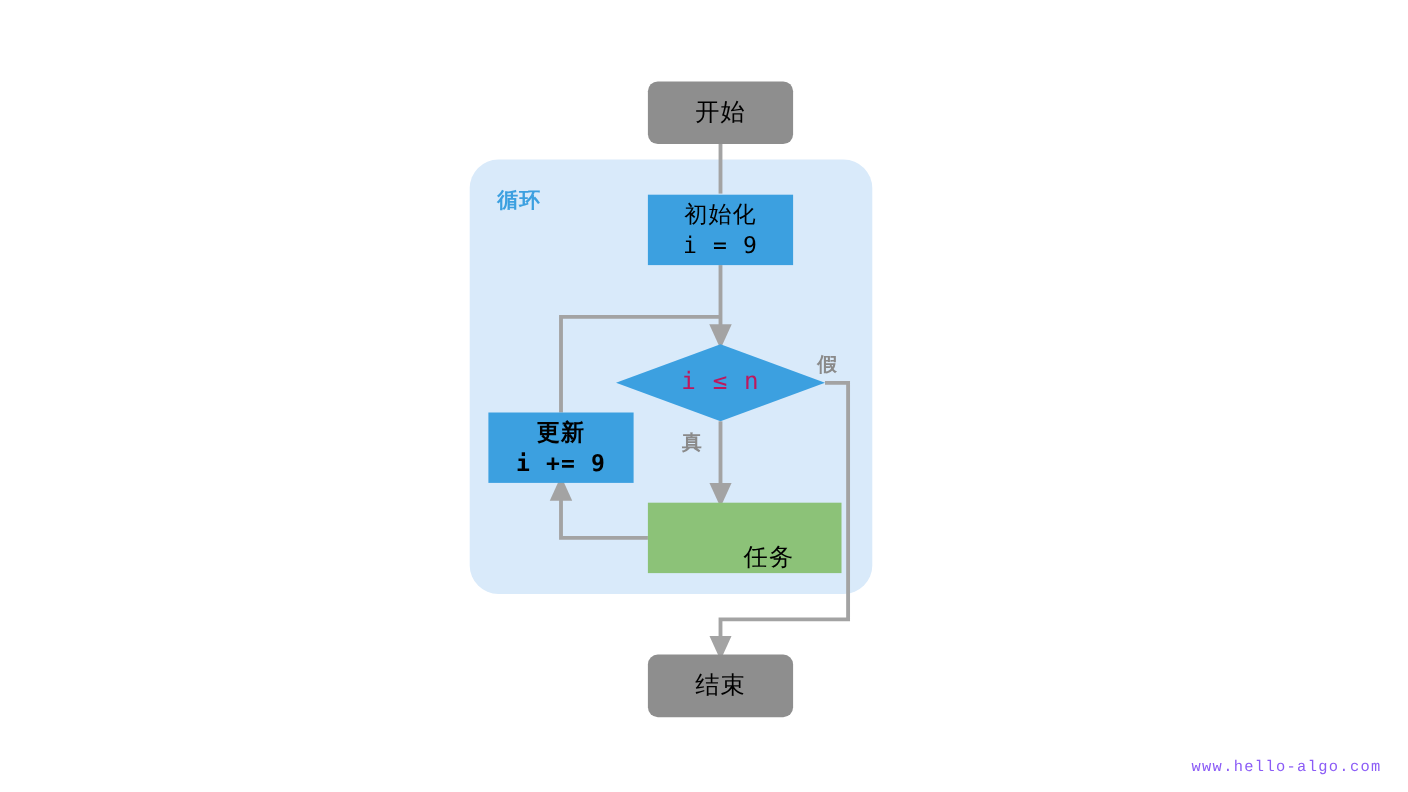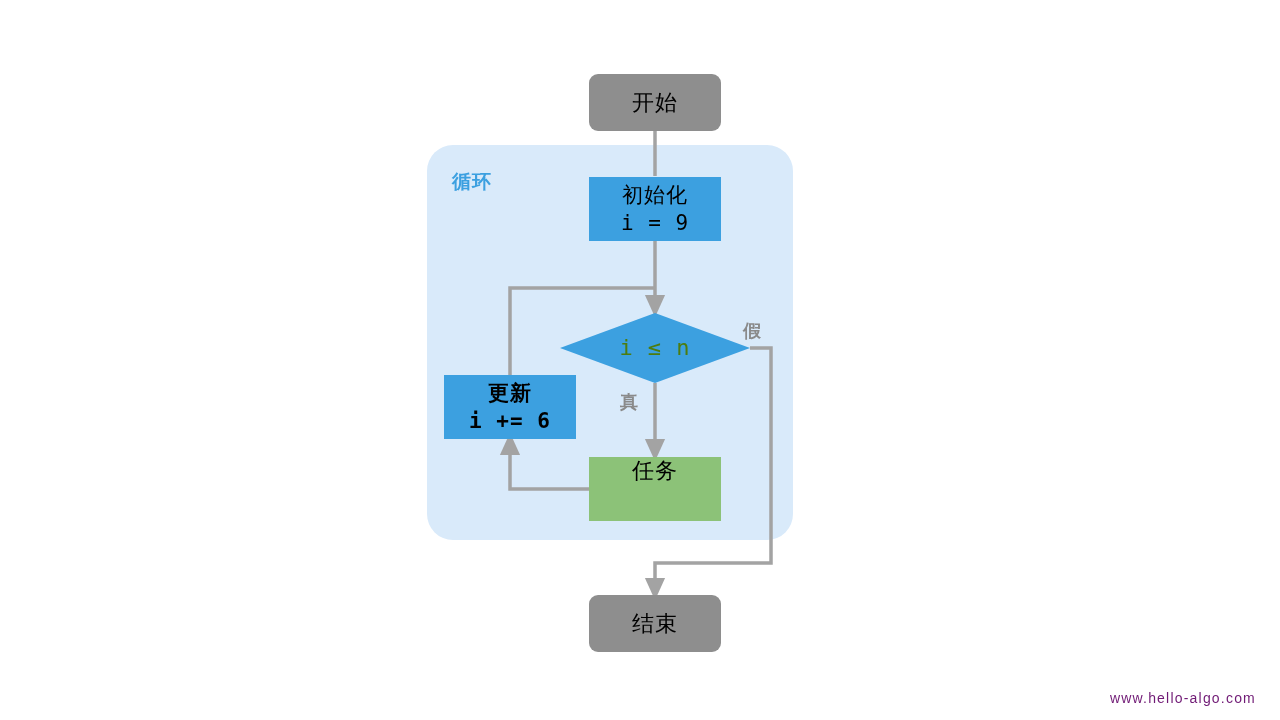--- a/index.html
+++ b/index.html
@@ -52,22 +52,23 @@
     background: #3ca0e0;
     display: flex;
     flex-direction: column;
     align-items: center;
     justify-content: center;
   }
   .task {
     position: absolute;
     background: #8cc278;
     display: flex;
-    align-items: flex-start;
+    align-items: flex-end;
     justify-content: center;
+    padding-left: 44px;
   }
   .task .cjk { font-size: 22px; }
 
   
   #loop-container {
     position: absolute;
     left: 427px;
     top: 145px;
     width: 366px;
     height: 395px;
@@ -86,39 +87,39 @@
   }
   #decision-text {
     position: absolute;
     left: 560px;
     top: 313px;
     width: 190px;
     height: 70px;
     display: flex;
     align-items: center;
     justify-content: center;
-    color: #4d7c0f;
+    color: #be185d;
   }
 
   
   .edge-label {
     position: absolute;
     color: #8a8a8a;
     font-family: "DejaVu Sans", "Liberation Sans", sans-serif;
     font-size: 18px;
     font-weight: bold;
   }
 
   
   #watermark {
     position: absolute;
     right: 24px;
     bottom: 14px;
-    color: #701a75;
-    font-family: Liberation Sans, sans-serif;
+    color: #8b5cf6;
+    font-family: Liberation Mono, monospace;
     font-size: 14px;
     letter-spacing: 1.2px;
   }
 </style>
 </head>
 <body>
 
 <div id="loop-container"></div>
 <div id="loop-title">循环</div>
 
@@ -155,21 +156,21 @@
   <span class="cjk">初始化</span>
   <span class="mono">i = 9</span>
 </div>
 
 <div id="decision-text">
   <span class="mono" style="font-size:22px;">i ≤ n</span>
 </div>
 
 <div class="process" style="left:444px; top:375px; width:132px; height:64px;font-weight:bold;">
   <span class="cjk">更新</span>
-  <span class="mono">i += 6</span>
+  <span class="mono">i += 9</span>
 </div>
 
 <div class="task" style="left:589px; top:457px; width:132px; height:64px;">
   <span class="cjk">任务</span>
 </div>
 
 <div class="terminator" style="left:589px; top:595px;text-align:right;">
   <span class="cjk">结束</span>
 </div>
 

